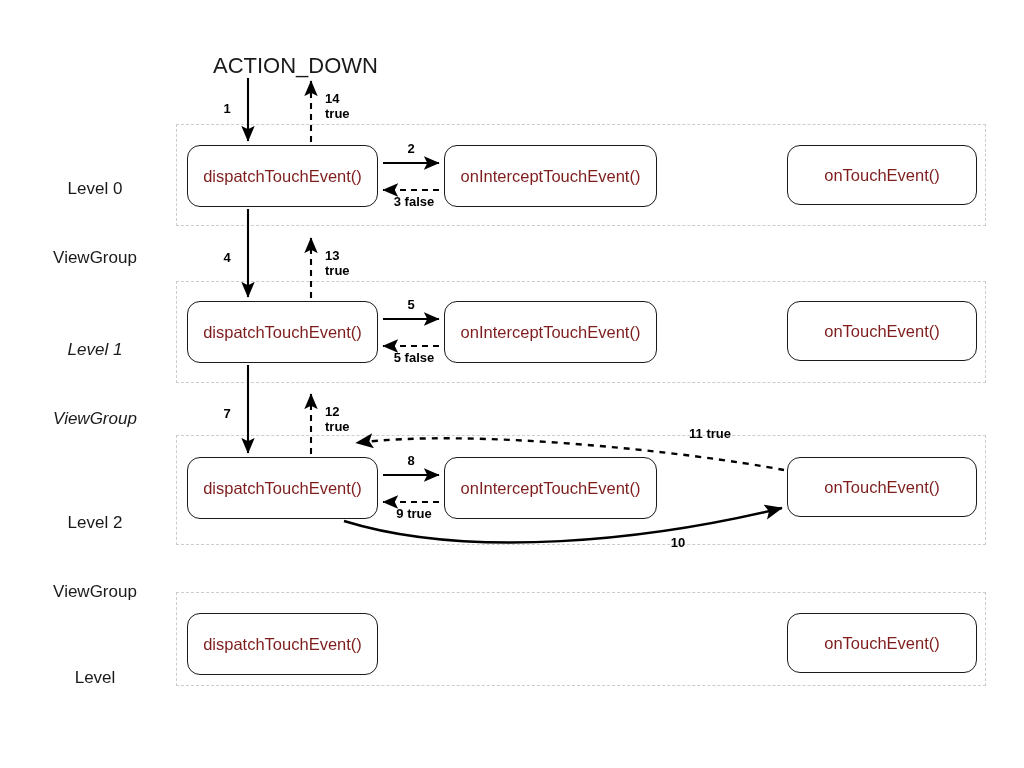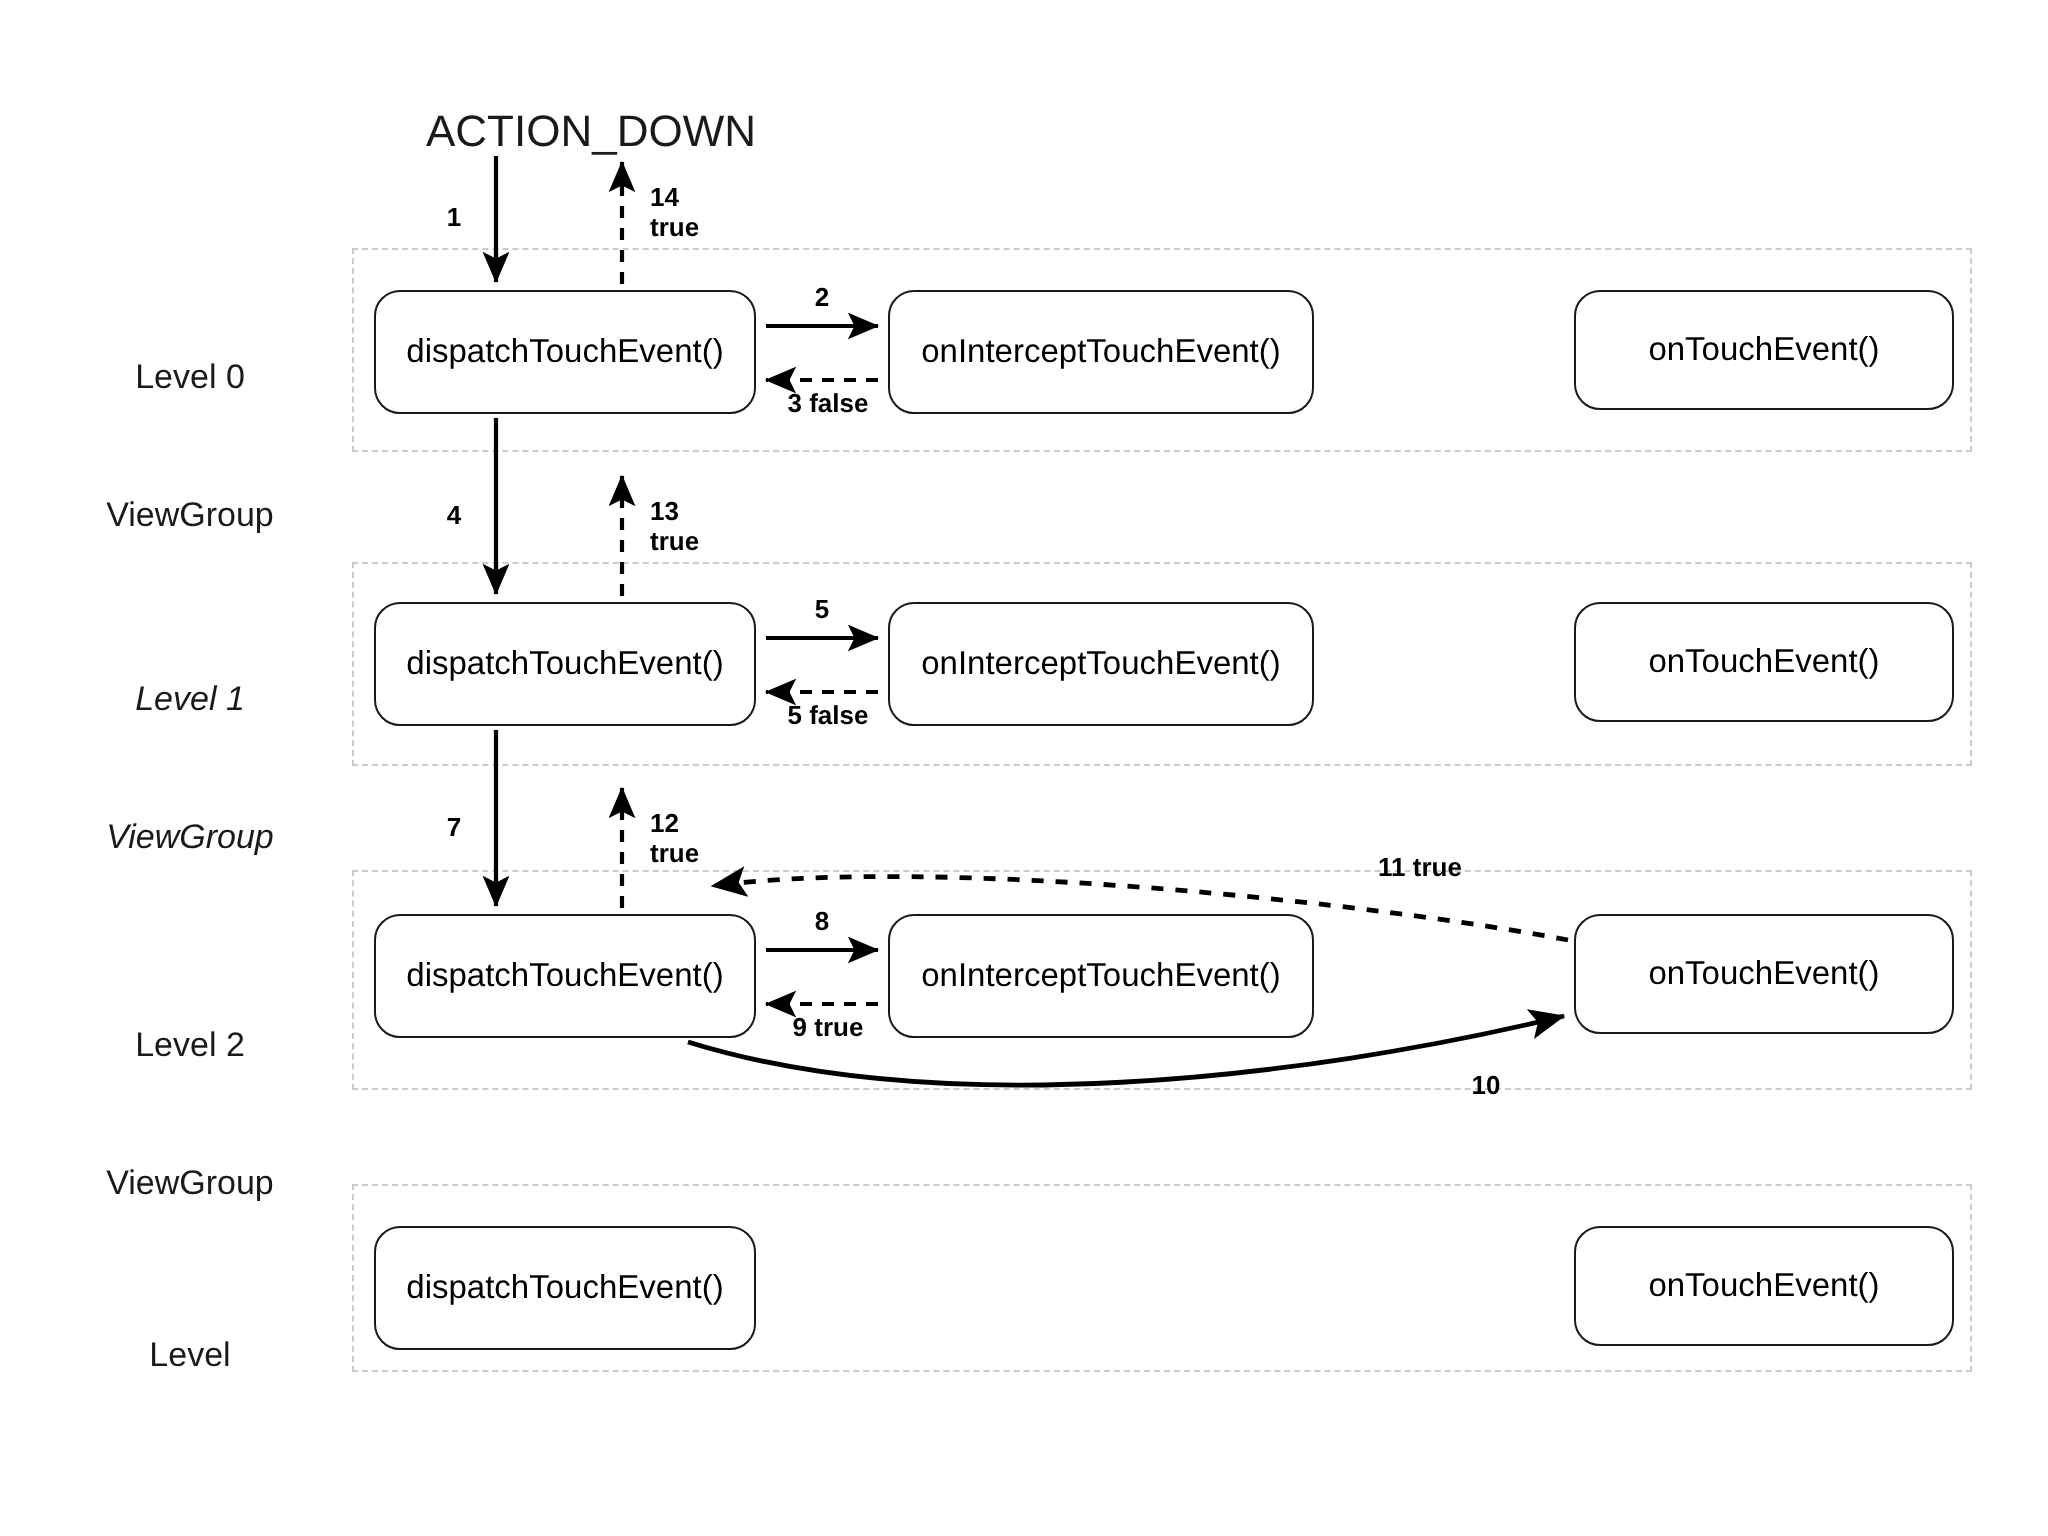--- a/index.html
+++ b/index.html
@@ -41,21 +41,21 @@
   .node {
     position: absolute;
     box-sizing: border-box;
     border: 1.6px solid #1a1a1a;
     border-radius: 13px;
     background: #ffffff;
     display: flex;
     align-items: center;
     justify-content: center;
     font-size: 16.5px;
-    color: #000000;
+    color: #7f1d1d;
     white-space: nowrap;
     font-family: "Liberation Sans", sans-serif;
   }
   
   .caption {
     position: absolute;
     font-size: 22px;
     color: #1a1a1a;
     white-space: nowrap;
     font-family: "Liberation Sans", sans-serif;
@@ -176,16 +176,16 @@
   <div class="edge-label center" style="left:398px; top:297px; width:26px;">5</div>
   <div class="edge-label center" style="left:385px; top:350px; width:58px;">5 false</div>
 
   <div class="edge-label center" style="left:214px; top:406px; width:26px;">7</div>
   <div class="edge-label" style="left:325px; top:404px;">12
 true</div>
 
   <div class="edge-label center" style="left:398px; top:453px; width:26px;">8</div>
   <div class="edge-label center" style="left:385px; top:506px; width:58px;">9 true</div>
 
-  <div class="edge-label center" style="left:728px; top:535px; width:30px;">10</div>
+  <div class="edge-label center" style="left:663px; top:535px; width:30px;">10</div>
   <div class="edge-label center" style="left:676px; top:426px; width:68px;">11 true</div>
 
 </div>
 
 </body></html>

